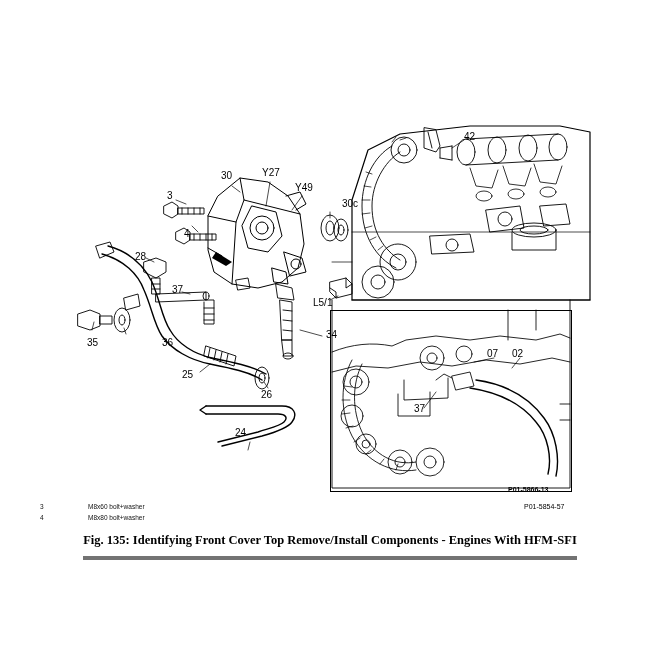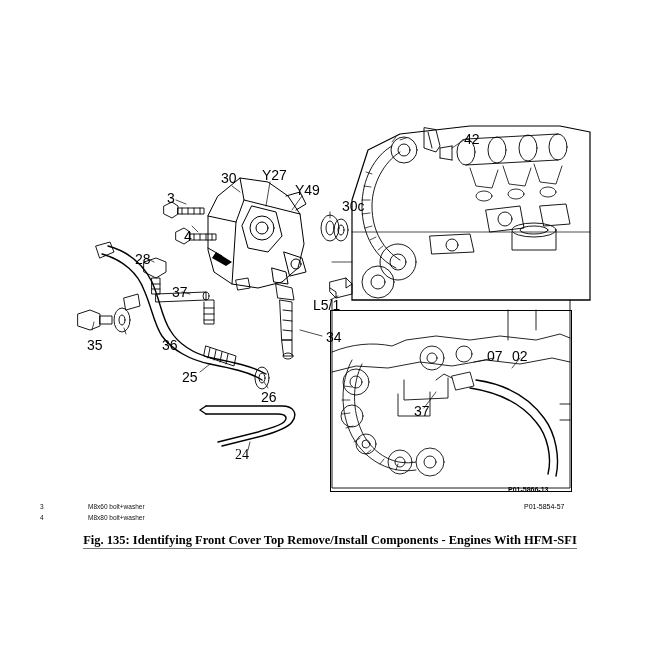--- a/index.html
+++ b/index.html
@@ -29,21 +29,21 @@
   svg.diagram {
     position: absolute;
     left: 0;
     top: 0;
     width: 660px;
     height: 660px;
   }
   .lbl {
     position: absolute;
     font-family: "Liberation Sans", sans-serif;
-    font-size: 14px;
+    font-size: 10px;
     color: #000000;
     white-space: nowrap;
     line-height: 1;
   }
   .legend {
     position: absolute;
     left: 40px;
     top: 503px;
     width: 360px;
     font-family: "Liberation Sans", sans-serif;
@@ -67,22 +67,22 @@
     left: 0;
     top: 533px;
     width: 660px;
     text-align: center;
     font-family: "Liberation Serif", serif;
     font-size: 12.5px;
     font-weight: bold;
     color: #000;
   }
   .caption span {
-    border-bottom: 1px solid #737373;
-    padding-bottom: 1px;
+    border-bottom: 4px solid #737373;
+    padding-bottom: 9px;
     text-align: right;
   }
   .code {
     position: absolute;
     font-family: "Liberation Sans", sans-serif;
     font-size: 7px;
     color: #000;
     white-space: nowrap;
   }
   .code.bold {
@@ -335,21 +335,21 @@
     <div class="lbl" style="left:221px; top:171px;">30</div>
     <div class="lbl" style="left:262px; top:168px;">Y27</div>
     <div class="lbl" style="left:295px; top:183px;">Y49</div>
     <div class="lbl" style="left:320px; top:199px;margin-left:22px;">30c</div>
     <div class="lbl" style="left:464px; top:132px;">42</div>
     <div class="lbl" style="left:172px; top:285px;">37</div>
     <div class="lbl" style="left:87px;  top:338px;">35</div>
     <div class="lbl" style="left:119px; top:338px;margin-left:43px;">36</div>
     <div class="lbl" style="left:182px; top:370px;">25</div>
     <div class="lbl" style="left:261px; top:390px;">26</div>
-    <div class="lbl" style="left:235px; top:448px;font-family:Liberation Serif, serif;">24</div>
+    <div class="lbl" style="left:235px; top:428px;">24</div>
     <div class="lbl" style="left:326px; top:330px;">34</div>
     <div class="lbl" style="left:313px; top:298px;">L5/1</div>
     <div class="lbl" style="left:487px; top:349px;">07</div>
     <div class="lbl" style="left:512px; top:349px;">02</div>
     <div class="lbl" style="left:414px; top:404px;">37</div>
 
     <div class="code bold" style="left:508px; top:486px;">P01-5866-13</div>
     <div class="code" style="left:524px; top:503px;">P01-5854-57</div>
 
     <div class="legend">

